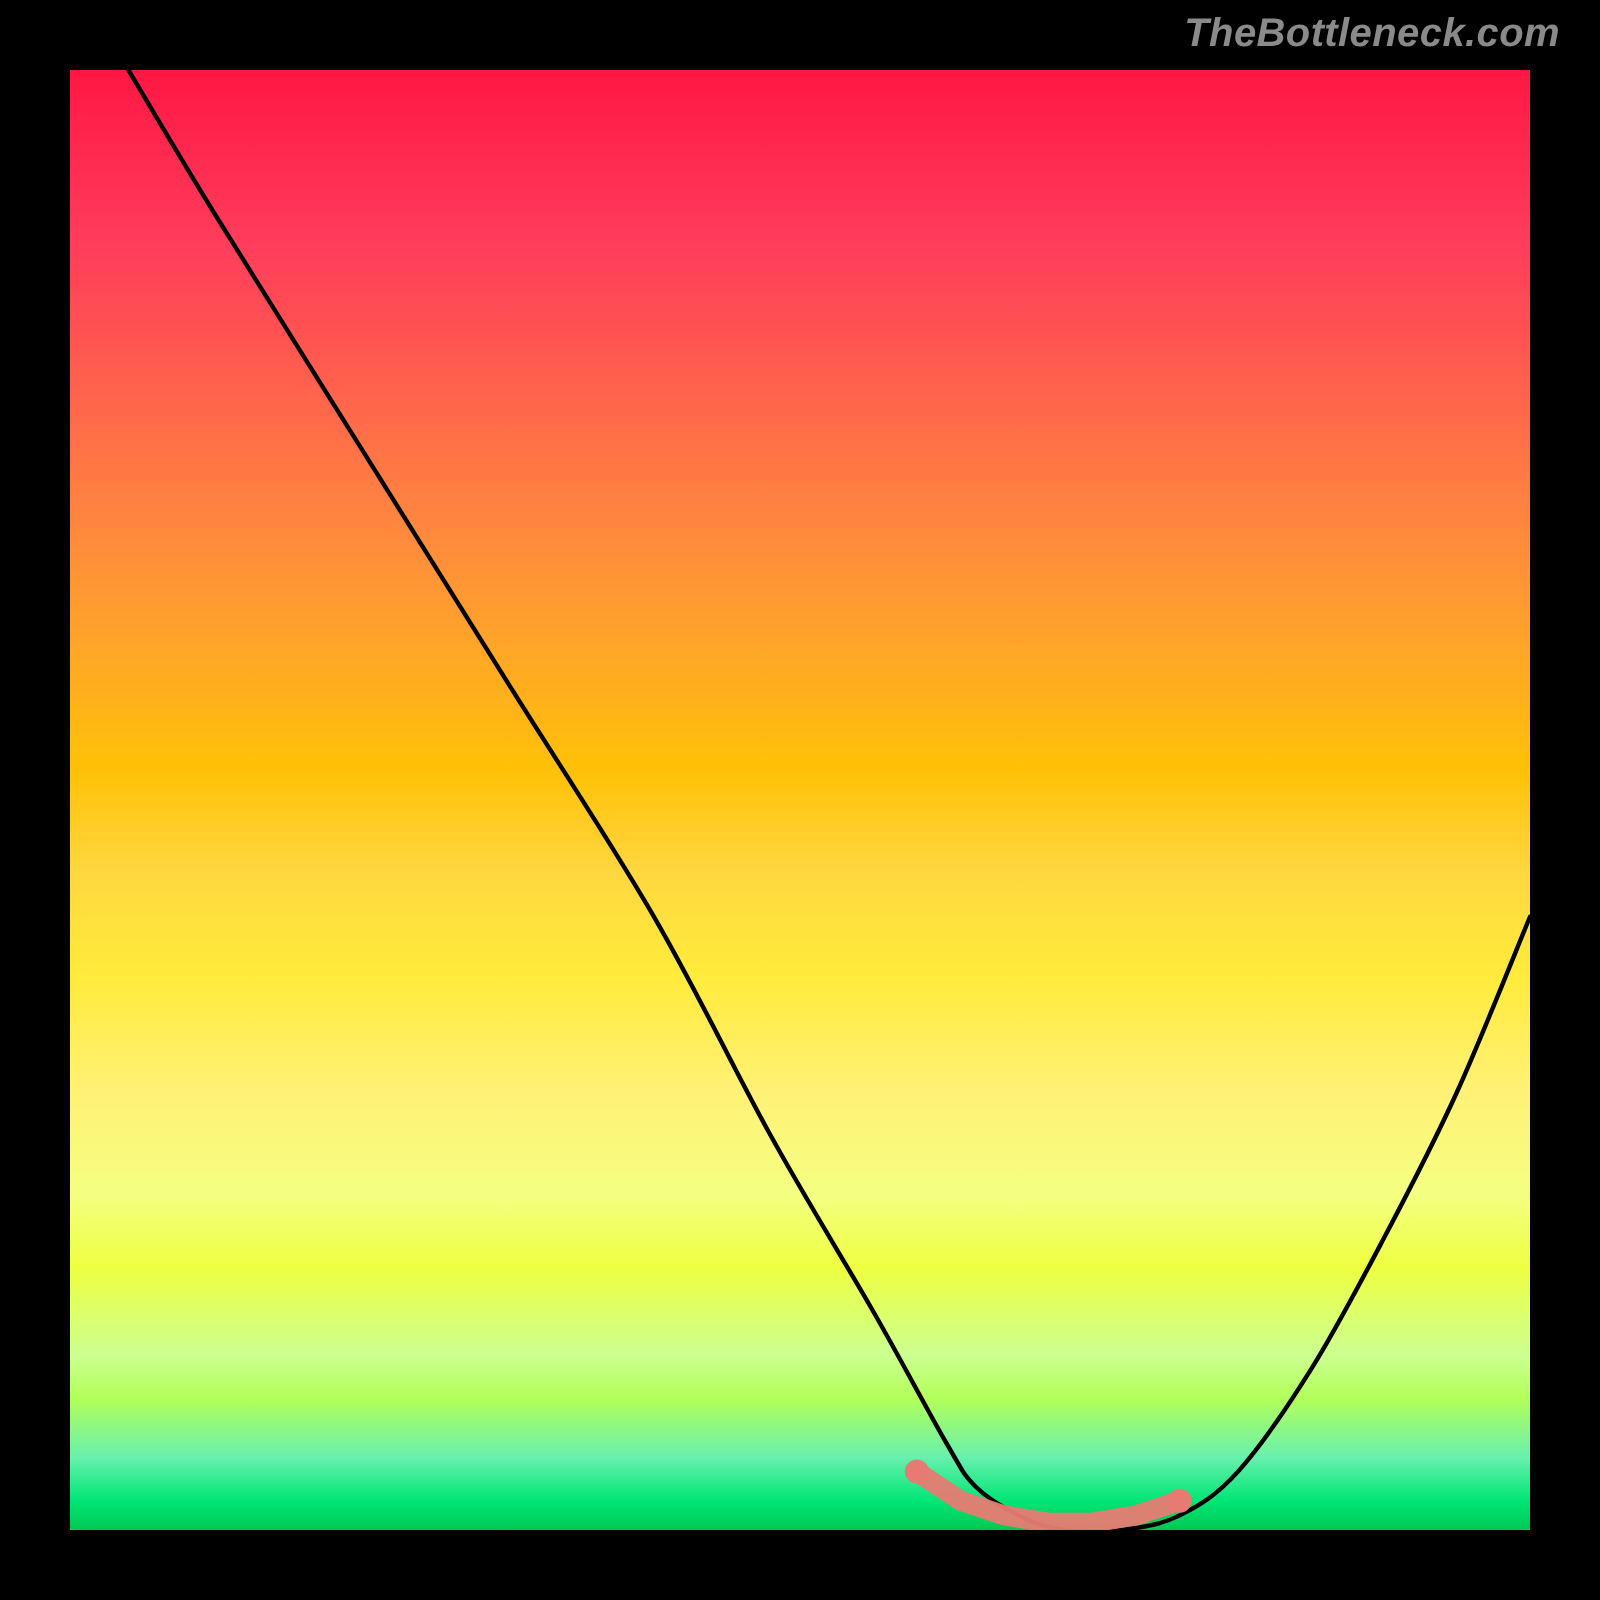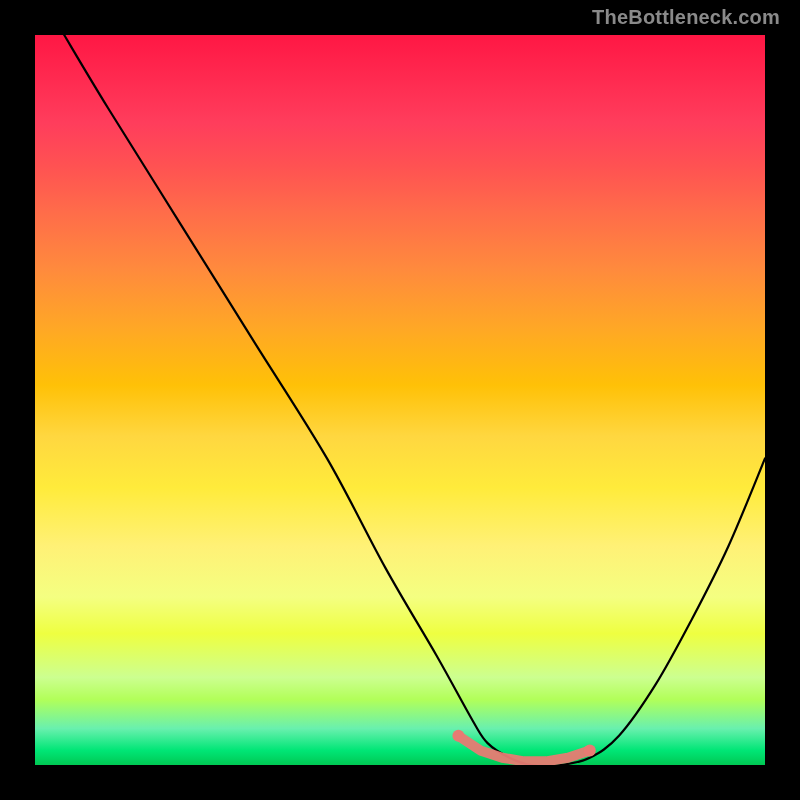--- a/index.html
+++ b/index.html
@@ -59,20 +59,21 @@
     height: 100%;
   }
   .watermark {
     position: absolute;
     top: 6px;
     right: 20px;
     font-size: 20px;
     font-weight: 600;
     color: #8a8a8a;
     letter-spacing: 0.2px;
+    font-style: italic;
   }
 </style>
 </head>
 <body>
 
 <div class="frame">
 
   <div class="watermark">TheBottleneck.com</div>
 
   <div class="plot-area">

